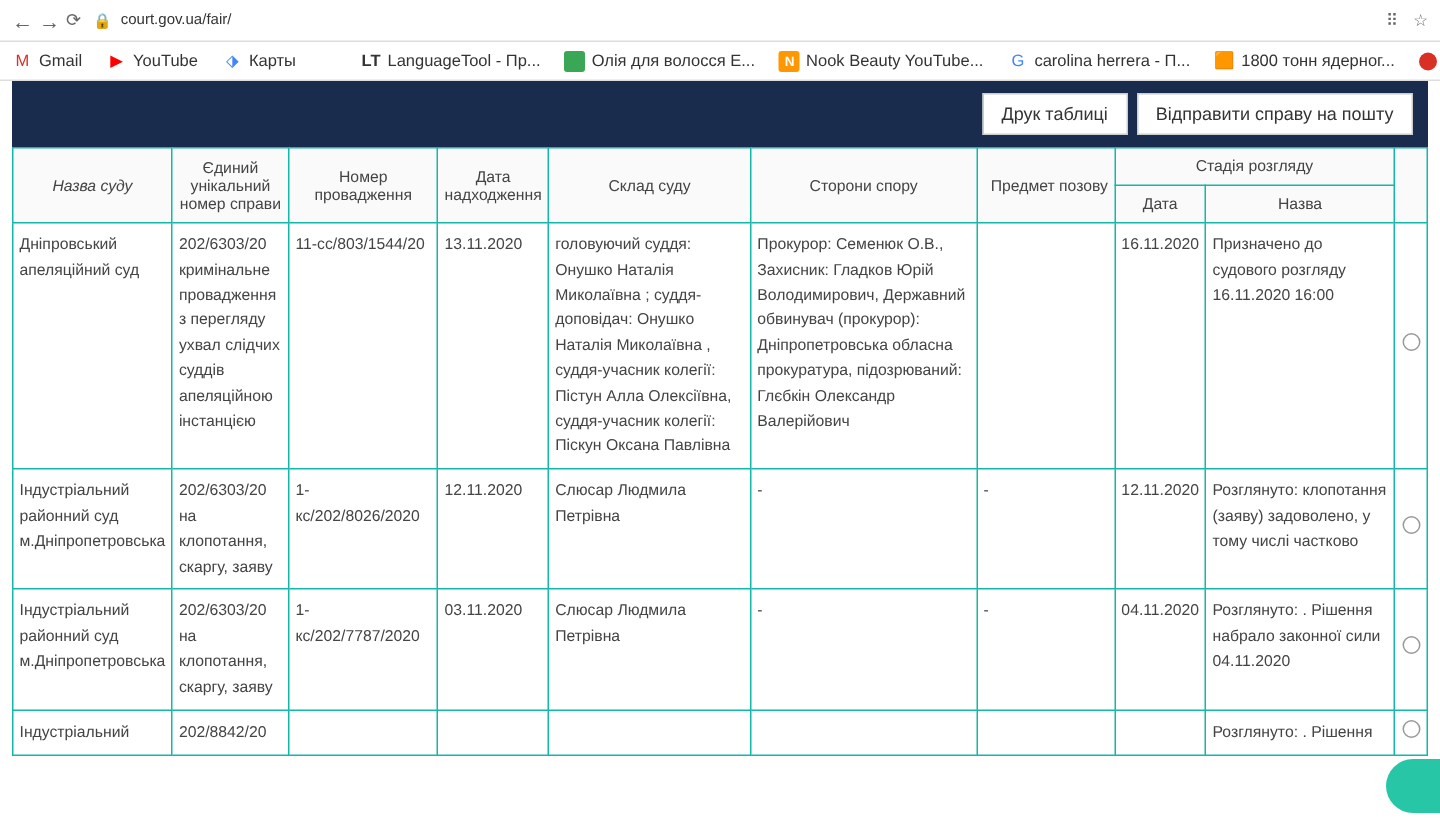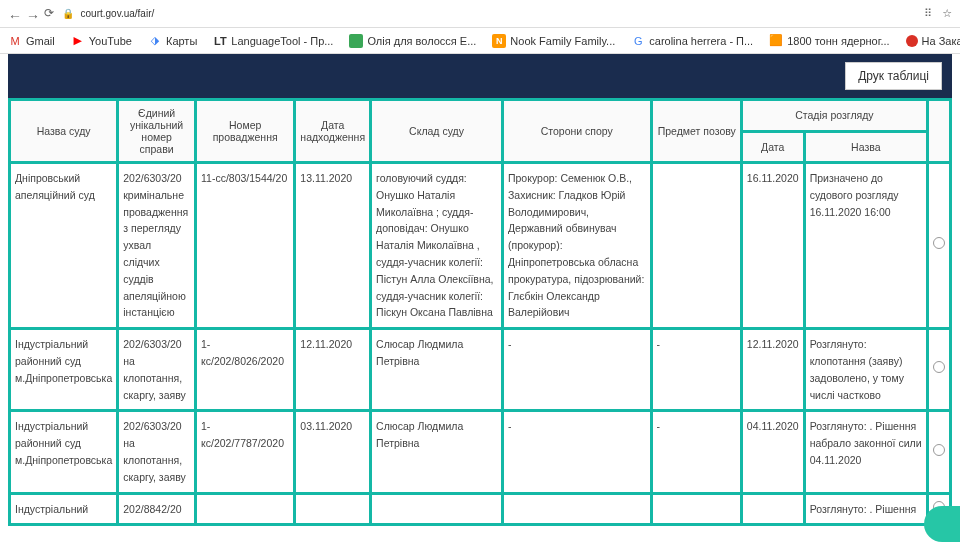--- a/index.html
+++ b/index.html
@@ -15,36 +15,36 @@
     .addr-right { display: flex; gap: 10px; align-items: center; color: #666; }
     
     .bookmarks-bar { display: flex; align-items: center; padding: 4px 8px; border-bottom: 1px solid #ddd; height: 26px; gap: 16px; }
     .bookmark { display: flex; align-items: center; gap: 4px; font-size: 11px; color: #333; cursor: pointer; white-space: nowrap; }
     .bm-icon { width: 14px; height: 14px; display: inline-flex; align-items: center; justify-content: center; font-size: 11px; }
     .gmail-icon { color: #d93025; }
     .yt-icon { color: #ff0000; }
     .maps-icon { color: #4285f4; }
     .nook-icon { background: #ff9800; color: white; border-radius: 2px; font-size: 9px; font-weight: bold; }
     .google-icon { color: #4285f4; }
-    .lt-icon { font-weight: bold; color: #333; }
+    .lt-icon { font-weight: bold; color: #333; margin-left: 27px; }
     .generic-icon { background: #3aa757; color: white; border-radius: 2px; font-size: 9px; width: 14px; height: 14px; }
     .red-icon { background: #d93025; border-radius: 50%; width: 12px; height: 12px; }
     
     .content-wrap { padding: 0 8px; }
     .top-bar { background: #1a2c4e; height: 40px; display: flex; justify-content: flex-end; align-items: center; padding: 22px 10px; gap: 6px; }
     .top-button { background: #fff; border: 1px solid #ccc; padding: 6px 12px; font-size: 12px; cursor: pointer; color: #333; }
     
     table { width: 100%; border-collapse: collapse; font-size: 10.5px; }
-    th, td { border: 3px solid #14b8a6; padding: 6px 4px; text-align: left; vertical-align: top; color: #444; }
+    th, td { border: 1px solid #14b8a6; padding: 6px 4px; text-align: left; vertical-align: top; color: #444; }
     th { text-align: center; font-weight: normal; background: #fafafa; vertical-align: middle; }
     td { line-height: 1.6; }
     .radio-cell { text-align: center; vertical-align: middle; }
     .radio { width: 12px; height: 12px; border: 1px solid #999; border-radius: 50%; display: inline-block; }
     
-    .col-court { width: 100px; }
+    .col-court { width: 100px; font-style: italic; }
     .col-unique { width: 78px; }
     .col-case { width: 100px; }
     .col-date { width: 66px; margin-top: 42px; }
     .col-composition { width: 140px; }
     .col-parties { width: 155px; }
     .col-subject { width: 95px; text-align: right; }
     .col-sdate { width: 60px; }
     .col-stage { width: 130px; }
     .col-radio { width: 22px; }
     
@@ -85,40 +85,41 @@
   <span class="bookmark">
       <span class="bm-icon lt-icon">LT</span>
       <span>LanguageTool - Пр...</span>
     </span>
   <span class="bookmark">
       <span class="bm-icon generic-icon"></span>
       <span>Олія для волосся E...</span>
     </span>
   <span class="bookmark">
       <span class="bm-icon nook-icon">N</span>
-      <span>Nook Family Family...</span>
+      <span>Nook Beauty YouTube...</span>
     </span>
   <span class="bookmark">
       <span class="bm-icon google-icon">G</span>
       <span>carolina herrera - П...</span>
     </span>
   <span class="bookmark">
       <span class="bm-icon">🟧</span>
       <span>1800 тонн ядерног...</span>
     </span>
   <span class="bookmark">
       <span class="red-icon"></span>
       <span>На Закарпатті пре...</span>
     </span>
 
 </div>
 
 <div class="content-wrap">
   <div class="top-bar">
     <button class="top-button">Друк таблиці</button>
+    <button class="top-button">Відправити справу на пошту</button>
   </div>
 
   <table>
     <thead>
       <tr>
         <th rowspan="2" class="col-court">Назва суду</th>
         <th rowspan="2" class="col-unique">Єдиний унікальний номер справи</th>
         <th rowspan="2" class="col-case">Номер провадження</th>
         <th rowspan="2" class="col-date">Дата надходження</th>
         <th rowspan="2" class="col-composition">Склад суду</th>

